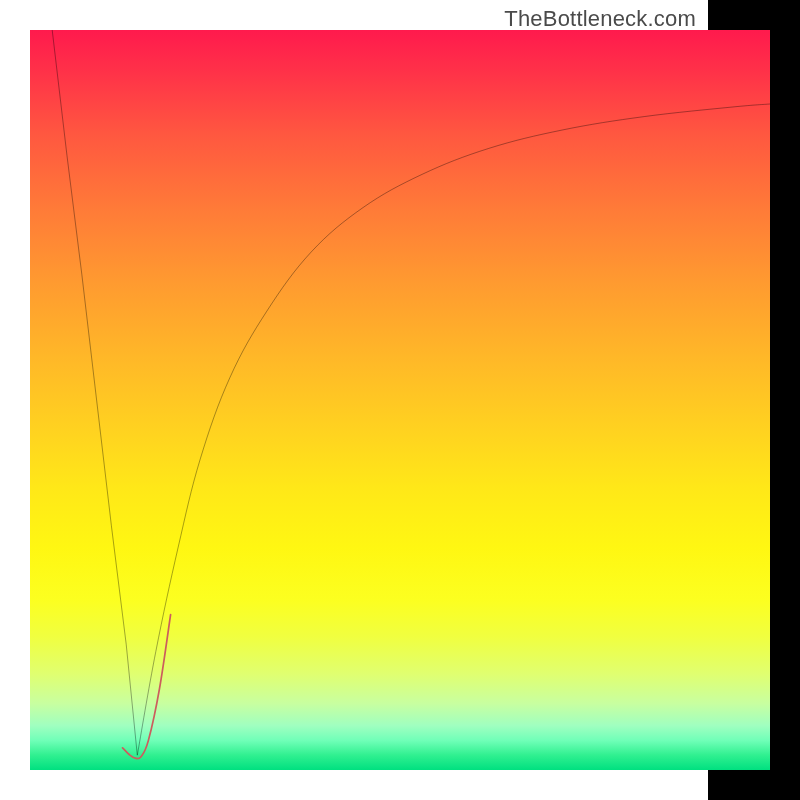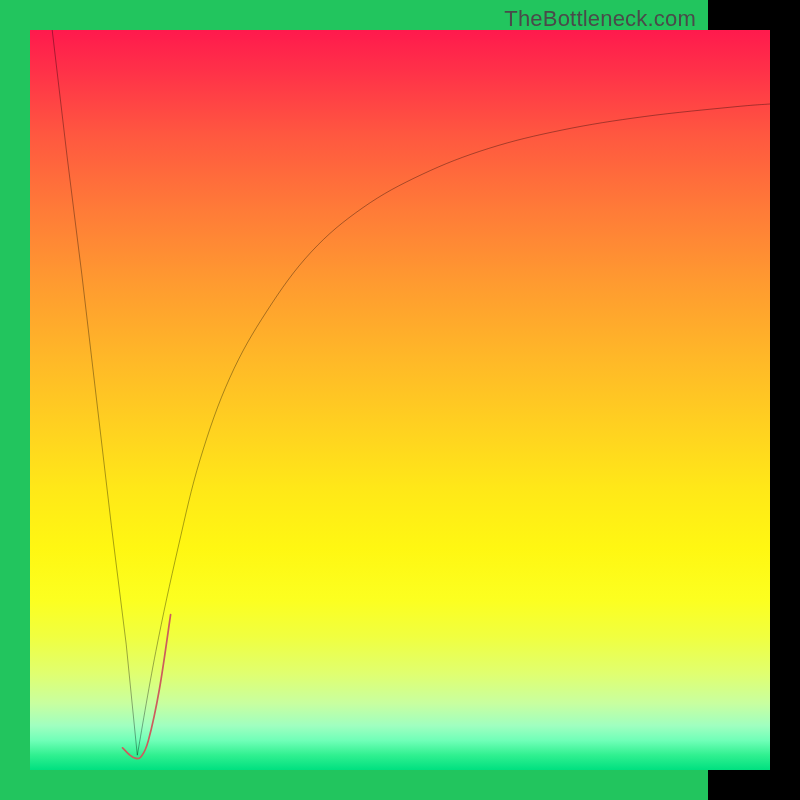--- a/index.html
+++ b/index.html
@@ -10,21 +10,21 @@
     background: #000;
     overflow: hidden;
     font-family: Arial, Helvetica, sans-serif;
   }
   .frame {
     position: absolute;
     left: 0;
     top: 0;
     width: 708px;
     height: 800px;
-    background: #22c55e;
+    background: #ffffff;
   }
   .plot-area {
     position: absolute;
     left: 30px;
     top: 30px;
     width: 740px;
     height: 740px;
     background: linear-gradient(to bottom,
       #ff1a4d 0%,
       #ff3348 6%,

